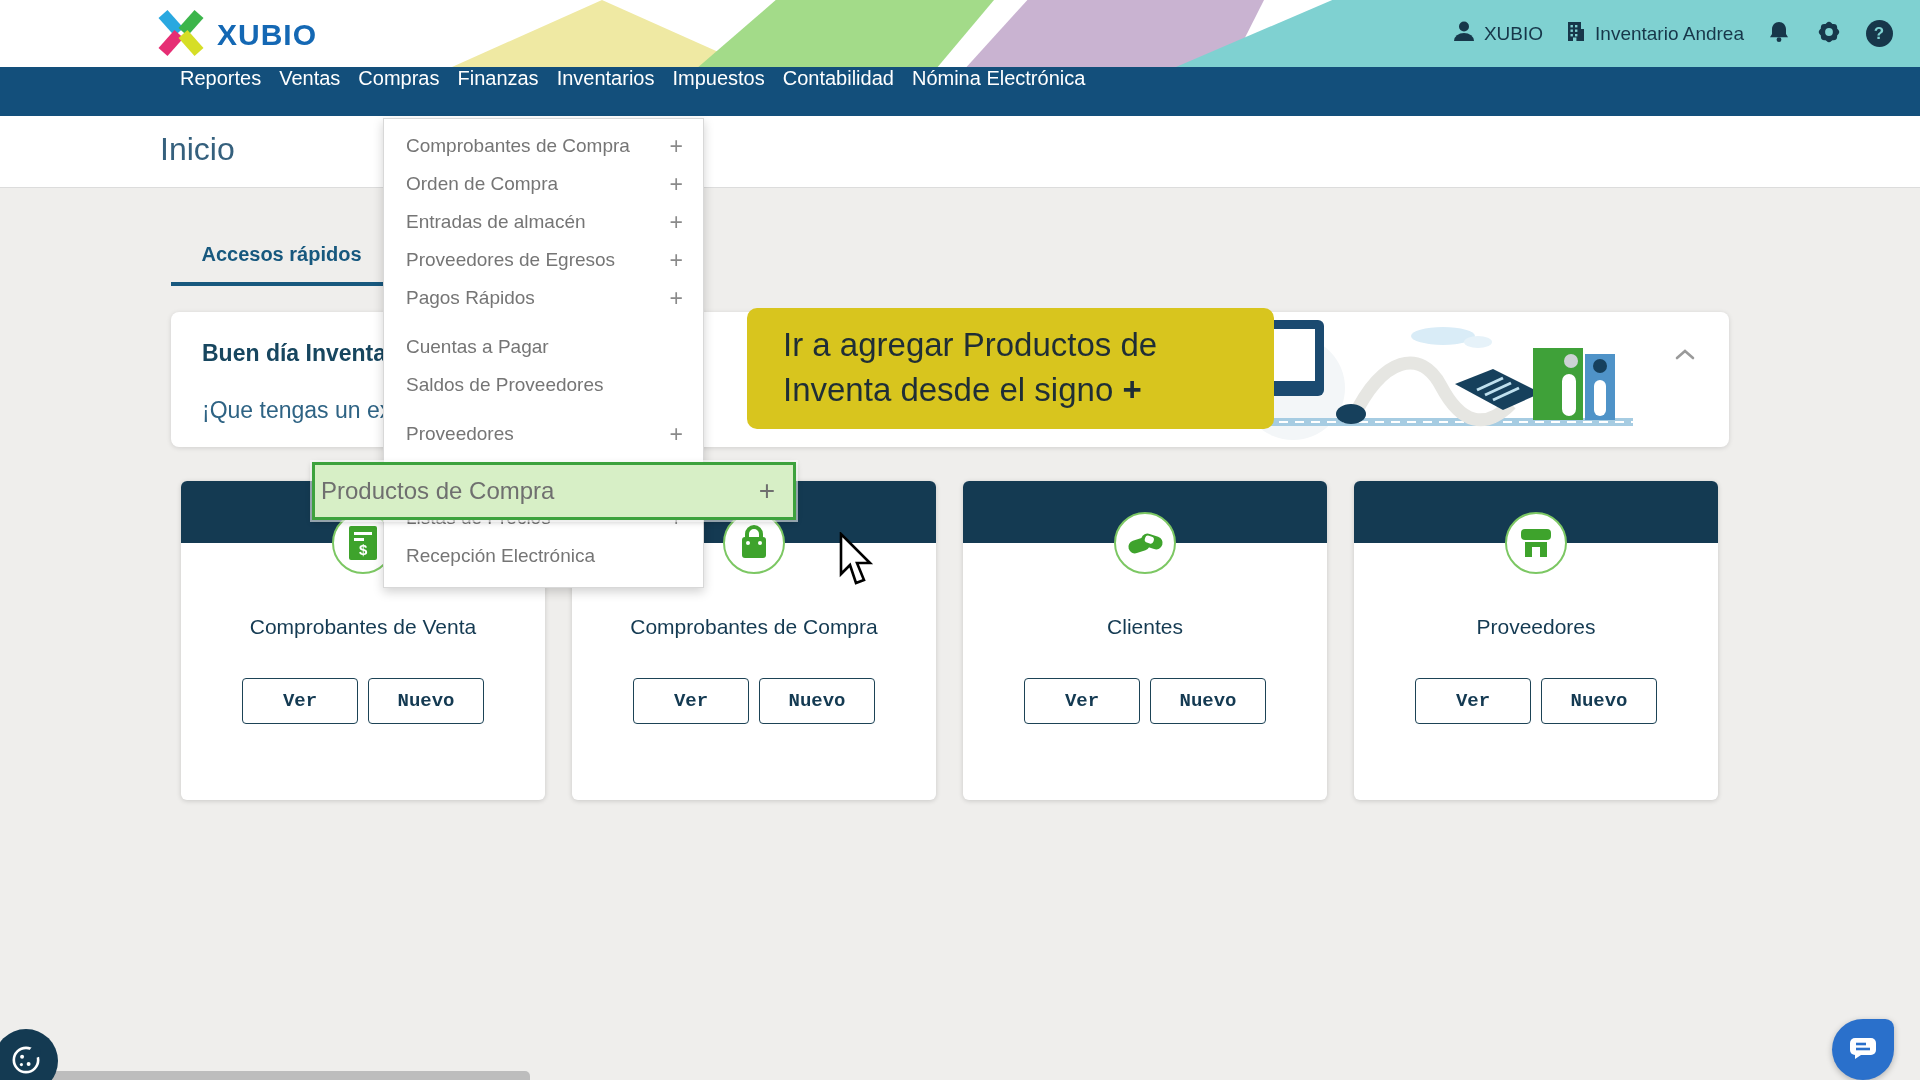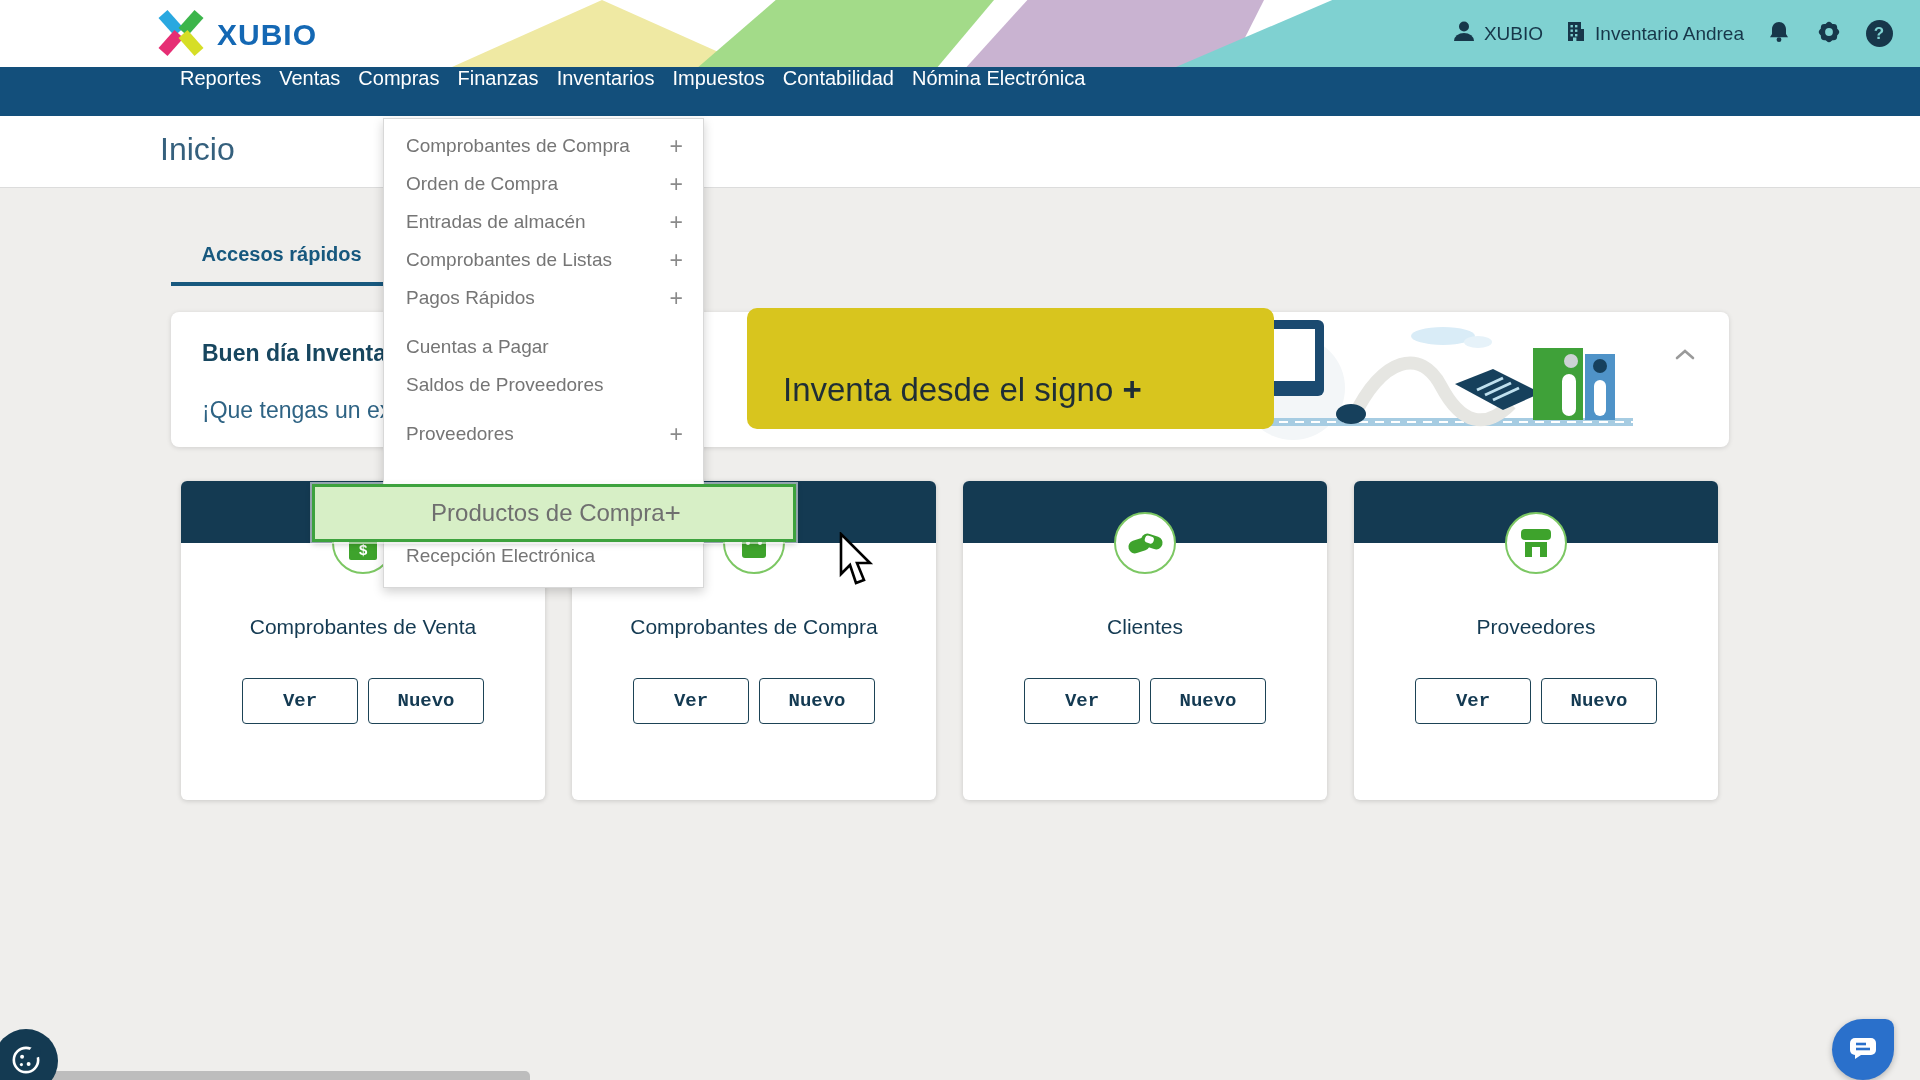--- a/index.html
+++ b/index.html
@@ -52,21 +52,21 @@
   .btn { width:116px; height:46px; background:#fff; border:1px solid #1d4356; border-radius:4px; font-size:19px; font-weight:bold; color:#143a52; font-family:inherit; cursor:pointer; }
 
   
   .dropdown { position:absolute; left:383px; top:118px; width:321px; margin:0; padding:8px 0 12px; list-style:none; background:#fff; border:1px solid #d8d8d8; box-shadow:0 4px 10px rgba(0,0,0,.18); z-index:50; }
   .menu-item { height:38px; display:flex; align-items:center; justify-content:space-between; padding:0 20px 0 22px; color:#757575; font-size:19px; cursor:pointer; }
   .mi-plus { color:#8a8a8a; font-size:23px; font-weight:400; }
   .gap-top { margin-top:11px; }
   .slot { height:46px; }
 
   
-  .highlight { position:absolute; left:312px; top:484px; width:484px; height:58px; background:#d7efc6; border:3px solid #3da23d; z-index:60; display:flex; align-items:center; justify-content:center; padding:0 18px 0 22px; box-shadow:0 0 0 2px rgba(255,255,255,.55), 0 2px 6px rgba(0,0,0,.22); cursor:pointer; }
+  .highlight { position:absolute; left:312px; top:462px; width:484px; height:58px; background:#d7efc6; border:3px solid #3da23d; z-index:60; display:flex; align-items:center; justify-content:space-between; padding:0 18px 0 6px; box-shadow:0 0 0 2px rgba(255,255,255,.55), 0 2px 6px rgba(0,0,0,.22); cursor:pointer; }
   .highlight .hl-label { font-size:24px; color:#6f6f6f; }
   .highlight .hl-plus { font-size:28px; color:#6f6f6f; }
 
   
   .callout { position:absolute; left:747px; top:308px; width:527px; height:121px; background:#d8c51e; border-radius:10px; z-index:70; padding:14px 0 0 36px; font-size:33px; color:#1f2e36; line-height:45px; }
   .callout .plus-bold { font-weight:bold; }
 
   
   .cursor { position:absolute; left:838px; top:532px; z-index:80; }
   .cookie-btn { position:absolute; left:-6px; top:1029px; width:64px; height:64px; border-radius:50%; background:#143a52; z-index:90; display:flex; align-items:center; justify-content:center; border:none; cursor:pointer; }
@@ -273,21 +273,21 @@
   </li>
   <li class="menu-item">
     <span>Orden de Compra</span>
     <span class="mi-plus">+</span>
   </li>
   <li class="menu-item">
     <span>Entradas de almacén</span>
     <span class="mi-plus">+</span>
   </li>
   <li class="menu-item">
-    <span>Comprobantes de Listas</span>
+    <span>Proveedores de Egresos</span>
     <span class="mi-plus">+</span>
   </li>
   <li class="menu-item">
     <span>Pagos Rápidos</span>
     <span class="mi-plus">+</span>
   </li>
   <li class="menu-item gap-top">
     <span>Cuentas a Pagar</span>
     <span class="mi-plus"></span>
   </li>
@@ -309,21 +309,21 @@
     <span class="mi-plus"></span>
   </li>
 </ul>
 
 <div class="highlight">
   <span class="hl-label">Productos de Compra</span>
   <span class="hl-plus">+</span>
 </div>
 
 <div class="callout">
-  <br>
+  <span>Ir a agregar Productos de</span><br>
   <span>Inventa desde el signo </span><span class="plus-bold">+</span>
 </div>
 
 <span class="cursor">
   <svg width="42" height="56" viewBox="0 0 42 56">
     <path d="M3,2 L3,42 L12,33 L18,51 L26,48 L19,31 L32,31 Z" fill="#ffffff" stroke="#000000" stroke-width="2.6"></path>
   </svg>
 </span>
 
 <div class="statusbar"></div>

